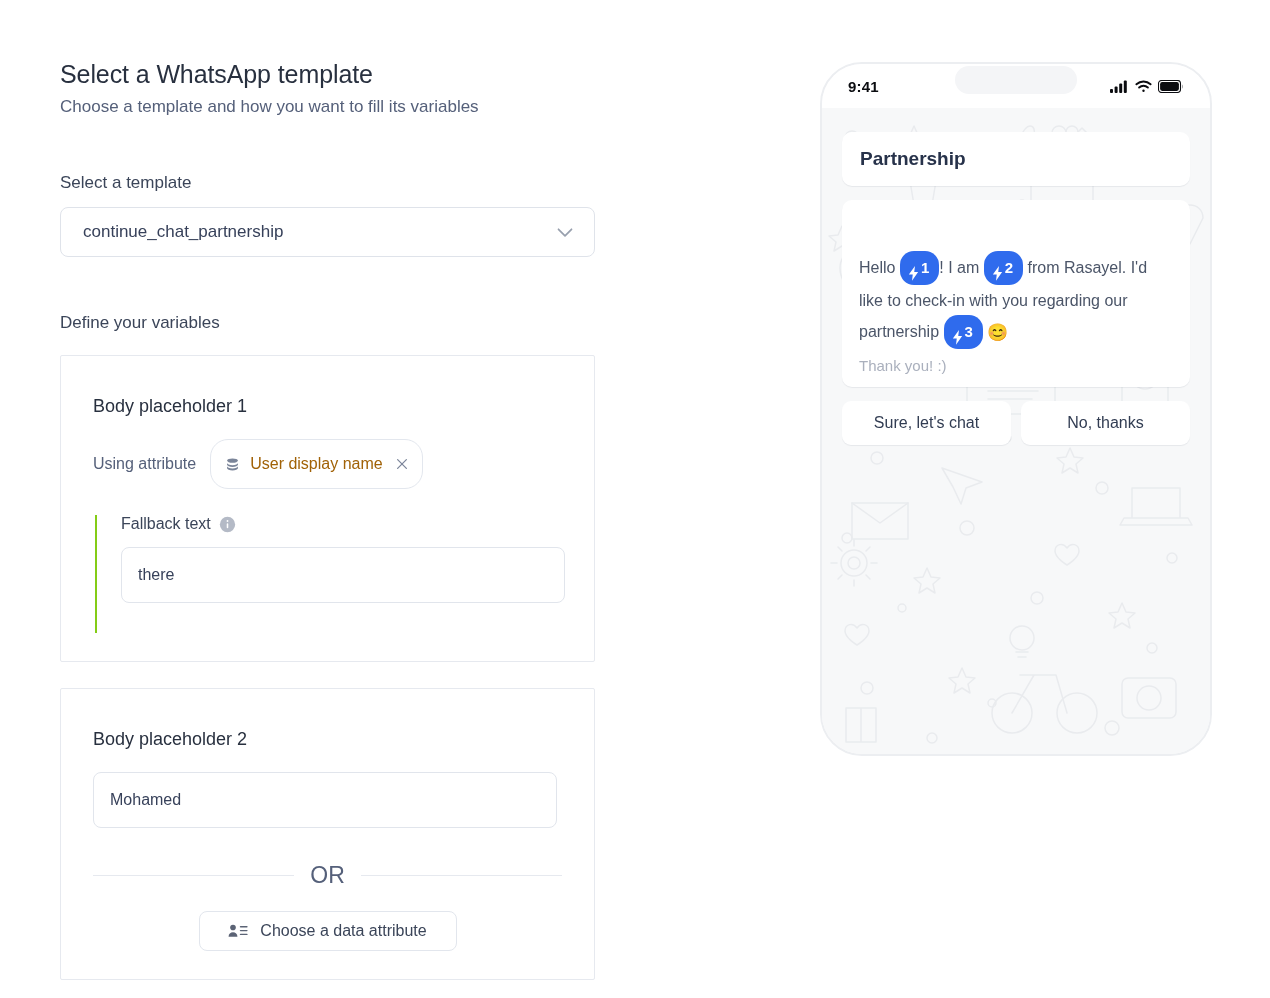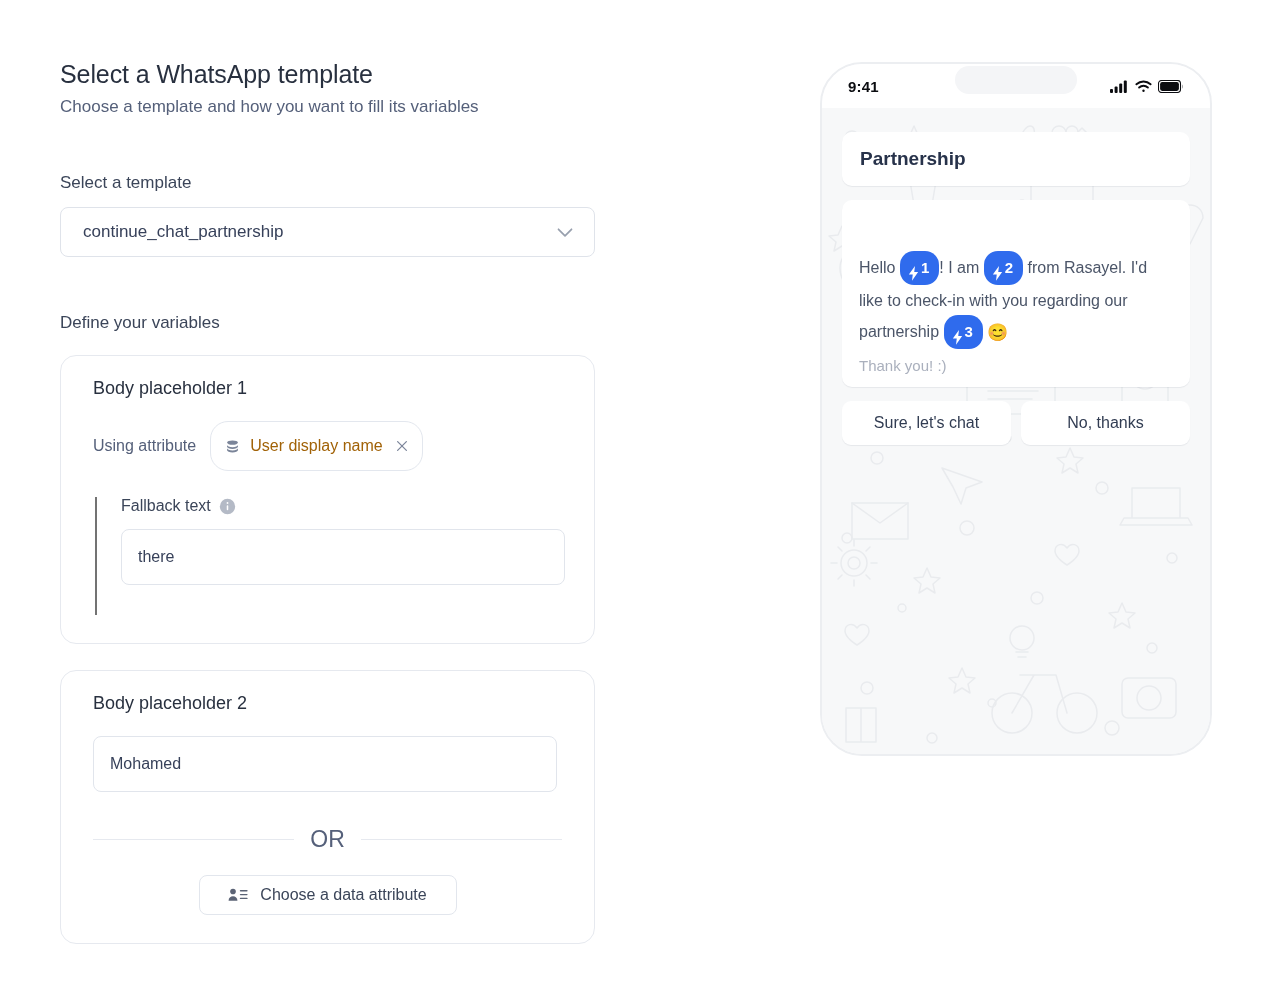--- a/index.html
+++ b/index.html
@@ -60,23 +60,23 @@
     color: #37415a;
     white-space: nowrap;
     overflow: hidden;
   }
   .chevron { width: 26px; height: 26px; flex: none; }
 
   
   .card {
     width: 535px;
     border: 1px solid #e6e9ef;
-    border-radius: 16px;
+    border-radius: 2px;
     background: #fff;
-    padding: 14px 32px 28px 32px;
+    padding: 32px 32px 28px 32px;
   }
   .card-title {
     font-size: 18px;
     color: #28303f;
     margin: 8px 0 22px 0;
   }
 
   .attr-row { display: flex; align-items: center; gap: 14px; margin-bottom: 26px; }
   .attr-row-label { font-size: 16px; color: #55607a; }
   .chip {
@@ -89,21 +89,21 @@
     border-radius: 18px;
     background: #fff;
     font-size: 16px;
     color: #a16207;
     cursor: pointer;
     justify-content: space-between;
   }
   .chip-close { width: 14px; height: 14px; margin-left: 3px; }
 
   .fallback-wrap {
-    border-left: 2px solid #737373;
+    border-left: 2px solid #84cc16;
     padding: 0 0 30px 24px;
     margin-left: 2px;
   }
   .fallback-label-row { display: flex; align-items: center; gap: 8px; margin-bottom: 14px; }
   .fallback-label { font-size: 16px; color: #3b4559; }
   .info-icon { width: 17px; height: 17px; cursor: pointer; }
 
   .text-input {
     width: 100%;
     height: 56px;

